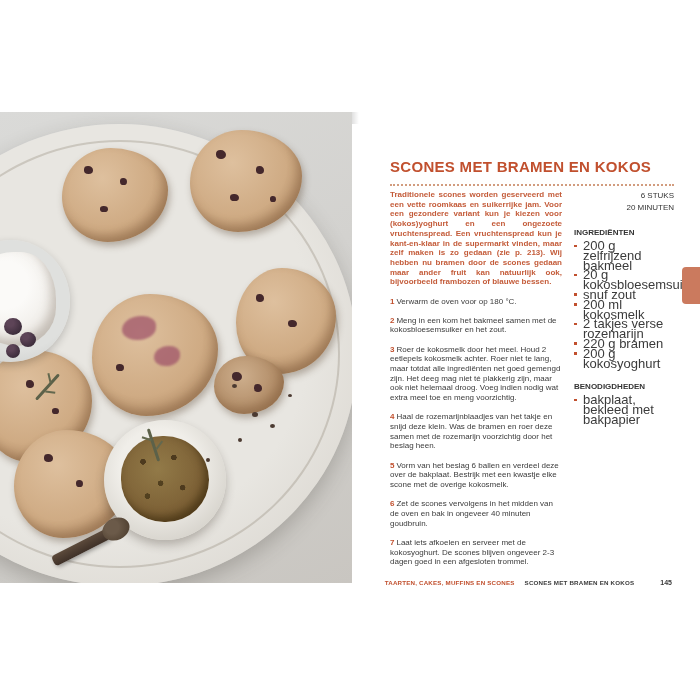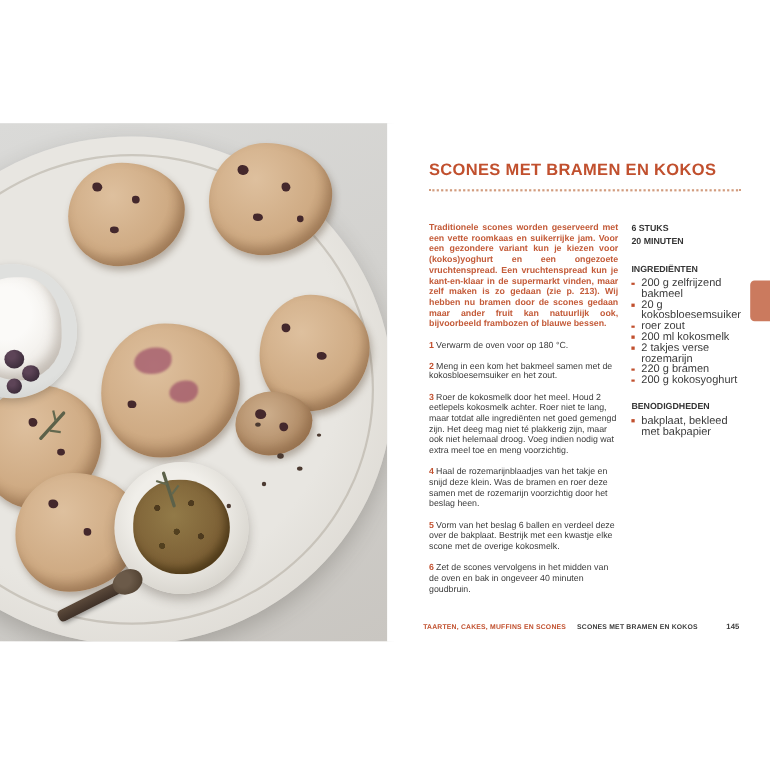--- a/index.html
+++ b/index.html
@@ -47,33 +47,33 @@
   .sprig::before, .sprig::after { content:""; position:absolute; width:10px; height:2px; background:#63684e; }
   .sprig::before { top:8px; left:-8px; transform:rotate(35deg); }
   .sprig::after { top:18px; left:2px; transform:rotate(-35deg); }
   .crumb { position:absolute; background:#4b3a31; border-radius:50%; }
 
   
   .gutter { position:absolute; left:352px; top:112px; width:7px; height:471px;
             background:linear-gradient(90deg, rgba(0,0,0,.12), rgba(0,0,0,0)); }
 
   
-  .recipe-page { position:absolute; left:352px; top:112px; width:348px; height:471px; background:#ffffff;
+  .recipe-page { position:absolute; left:352px; top:124px; width:348px; height:471px; background:#ffffff;
                  padding:34px 28px 0 38px; }
   .title { font-size:15px; font-weight:800; letter-spacing:.3px; color:#c1502e; }
   .dotted { margin-top:9px; border-bottom:2px dotted #d29c7e; width:284px; }
-  .cols { display:flex; margin-top:28px; width:284px; }
+  .cols { display:flex; margin-top:4px; width:284px; }
   .col-main { width:172px; }
   .col-side { width:100px; margin-left:12px; }
   .intro { font-size:8px; line-height:9.7px; font-weight:700; color:#c45c3a; text-align:justify; }
   .step { font-size:8px; line-height:9.7px; color:#3b3b3b; margin-top:9.5px; }
   .step .n { color:#c1502e; font-weight:700; margin-right:2px; }
-  .meta-line { font-size:8px; font-weight:700; color:#333; line-height:12px; }
+  .meta-line { font-size:8px; font-weight:400; color:#333; line-height:12px;text-align:right; }
   .side-h { font-size:8px; font-weight:700; color:#333; margin-top:14px; margin-bottom:4px; }
-  .ing li { list-style:none; position:relative; font-size:10px; line-height:9.8px; color:#3b3b3b; padding-left:9px; }
+  .ing li { list-style:none; position:relative; font-size:13px; line-height:9.8px; color:#3b3b3b; padding-left:9px; }
   .ing li::before { content:""; position:absolute; left:0; top:3.5px; width:2.6px; height:2.6px; background:#c1502e; }
   .footer { position:absolute; bottom:9px; right:28px; display:flex; align-items:baseline; gap:10px; }
   .footer .chapter { font-size:6.2px; font-weight:700; letter-spacing:.2px; color:#c1502e; }
   .footer .recipe-name { font-size:6.2px; font-weight:700; letter-spacing:.2px; color:#3b3b3b; }
   .footer .pagenum { font-size:7px; font-weight:700; color:#3b3b3b; margin-left:16px; }
   .tab { position:absolute; right:0; top:143px; width:18px; height:37px; background:#cb7a5e; border-radius:4px 0 0 4px; }
 </style>
 </head>
 <body>
 
@@ -155,31 +155,32 @@
     <div class="cols">
       <div class="col-main">
         <p class="intro">Traditionele scones worden geserveerd met een vette roomkaas en suikerrijke jam. Voor een gezondere variant kun je kiezen voor (kokos)yoghurt en een ongezoete vruchtenspread. Een vruchtenspread kun je kant-en-klaar in de supermarkt vinden, maar zelf maken is zo gedaan (zie p. 213). Wij hebben nu bramen door de scones gedaan maar ander fruit kan natuurlijk ook, bijvoorbeeld frambozen of blauwe bessen.</p>
 
         <p class="step"><span class="n">1</span><span>Verwarm de oven voor op 180 °C.</span></p>
         <p class="step"><span class="n">2</span><span>Meng in een kom het bakmeel samen met de kokosbloesemsuiker en het zout.</span></p>
         <p class="step"><span class="n">3</span><span>Roer de kokosmelk door het meel. Houd 2 eetlepels kokosmelk achter. Roer niet te lang, maar totdat alle ingrediënten net goed gemengd zijn. Het deeg mag niet té plakkerig zijn, maar ook niet helemaal droog. Voeg indien nodig wat extra meel toe en meng voorzichtig.</span></p>
         <p class="step"><span class="n">4</span><span>Haal de rozemarijnblaadjes van het takje en snijd deze klein. Was de bramen en roer deze samen met de rozemarijn voorzichtig door het beslag heen.</span></p>
         <p class="step"><span class="n">5</span><span>Vorm van het beslag 6 ballen en verdeel deze over de bakplaat. Bestrijk met een kwastje elke scone met de overige kokosmelk.</span></p>
         <p class="step"><span class="n">6</span><span>Zet de scones vervolgens in het midden van de oven en bak in ongeveer 40 minuten goudbruin.</span></p>
+        <p class="step"><span class="n">7</span><span>Laat iets afkoelen en serveer met de kokosyoghurt. De scones blijven ongeveer 2-3 dagen goed in een afgesloten trommel.</span></p>
       </div>
 
       <div class="col-side">
         <div class="meta-line">6 STUKS</div>
         <div class="meta-line">20 MINUTEN</div>
 
         <div class="side-h">INGREDIËNTEN</div>
         <ul class="ing">
           <li>200 g zelfrijzend bakmeel</li>
           <li>20 g kokosbloesemsuiker</li>
-          <li>roer zout</li>
+          <li>snuf zout</li>
           <li>200 ml kokosmelk</li>
           <li>2 takjes verse rozemarijn</li>
           <li>220 g bramen</li>
           <li>200 g kokosyoghurt</li>
         </ul>
 
         <div class="side-h">BENODIGDHEDEN</div>
         <ul class="ing">
           <li>bakplaat, bekleed met bakpapier</li>
         </ul>

